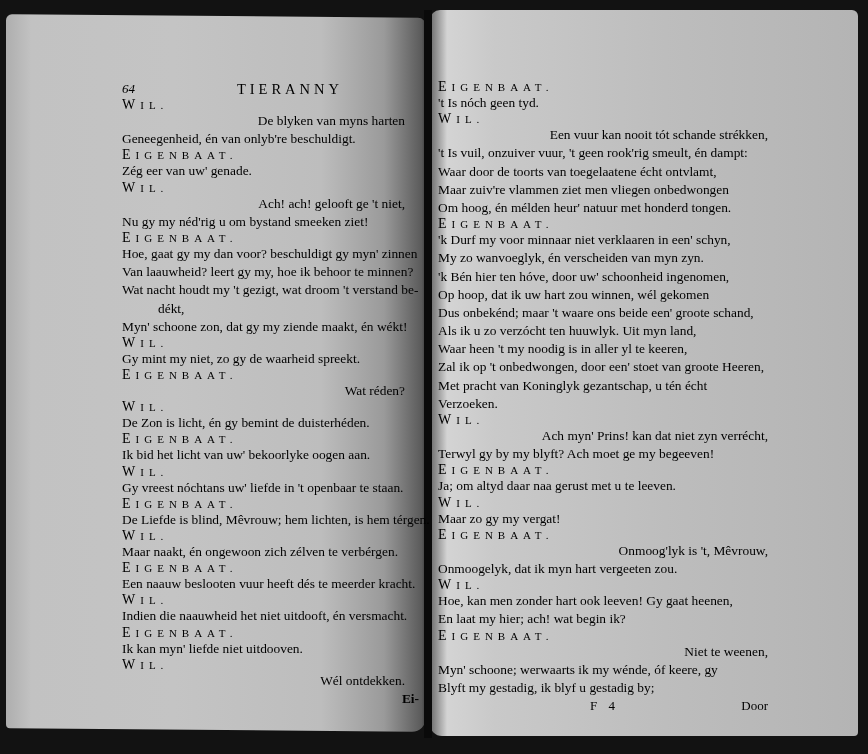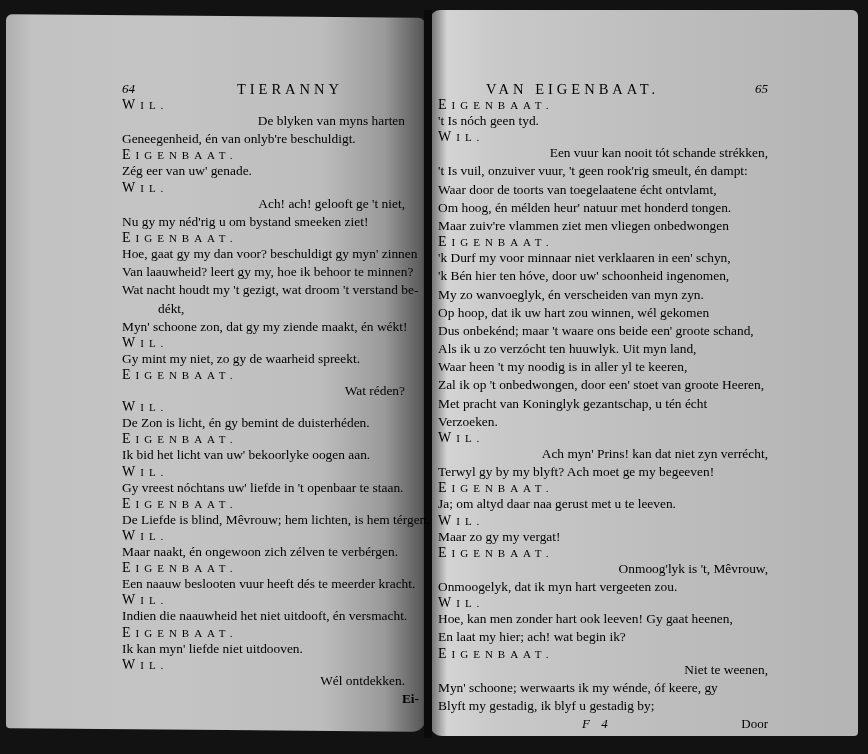--- a/index.html
+++ b/index.html
@@ -46,21 +46,21 @@
   .indent { padding-left:var(--ind,0px); }
   .header {
     display:flex; justify-content:space-between; align-items:center;
     font-size:14px; height:18px; line-height:18px;
   }
   .running-title { letter-spacing:4px; font-size:14.5px;margin-left:20px; }
   .folio { font-style:italic; font-size:13px; }
   .footer {
     position:relative; height:18px; font-size:13px;
   }
-  .signature { position:absolute; left:144px; letter-spacing:4px;font-style:italic; }
+  .signature { position:absolute; left:152px; letter-spacing:4px; }
   .catchword { position:absolute; right:0; }
 </style>
 </head>
 <body>
 
 <div id="left-page" class="page"></div>
 <div id="right-page" class="page"></div>
 <div id="gutter"></div>
 
 <div id="left-text" class="text-block">
@@ -103,37 +103,33 @@
       <div class="line">Indien die naauwheid het niet uitdooft, én versmacht.</div>
       <div class="line speaker">Eigenbaat.</div>
       <div class="line">Ik kan myn' liefde niet uitdooven.</div>
       <div class="line speaker">Wil.</div>
       <div class="line right">Wél ontdekken.</div>
     </div>
   <div class="line right" style="font-weight:bold;margin-right:-14px">Ei-</div>
 </div>
 
 <div id="right-text" class="text-block">
-  <div class="header">
-    <span class="running-title" style="margin-left:48px">VAN EIGENBAAT.</span>
-    <span class="folio">65</span>
-  </div>
   <div id="right-lines">
       <div class="line speaker">Eigenbaat.</div>
       <div class="line">'t Is nóch geen tyd.</div>
       <div class="line speaker">Wil.</div>
       <div class="line right">Een vuur kan nooit tót schande strékken,</div>
       <div class="line">'t Is vuil, onzuiver vuur, 't geen rook'rig smeult, én dampt:</div>
       <div class="line">Waar door de toorts van toegelaatene écht ontvlamt,</div>
+      <div class="line">Maar zuiv're vlammen ziet men vliegen onbedwongen</div>
       <div class="line">Om hoog, én mélden heur' natuur met honderd tongen.</div>
-      <div class="line">Maar zuiv're vlammen ziet men vliegen onbedwongen</div>
       <div class="line speaker">Eigenbaat.</div>
       <div class="line">'k Durf my voor minnaar niet verklaaren in een' schyn,</div>
+      <div class="line">My zo wanvoeglyk, én verscheiden van myn zyn.</div>
       <div class="line">'k Bén hier ten hóve, door uw' schoonheid ingenomen,</div>
-      <div class="line">My zo wanvoeglyk, én verscheiden van myn zyn.</div>
       <div class="line">Op hoop, dat ik uw hart zou winnen, wél gekomen</div>
       <div class="line">Dus onbekénd; maar 't waare ons beide een' groote schand,</div>
       <div class="line">Als ik u zo verzócht ten huuwlyk. Uit myn land,</div>
       <div class="line">Waar heen 't my noodig is in aller yl te keeren,</div>
       <div class="line">Zal ik op 't onbedwongen, door een' stoet van groote Heeren,</div>
       <div class="line">Met pracht van Koninglyk gezantschap, u tén écht</div>
       <div class="line">Verzoeken.</div>
       <div class="line speaker">Wil.</div>
       <div class="line right">Ach myn' Prins! kan dat niet zyn verrécht,</div>
       <div class="line">Terwyl gy by my blyft? Ach moet ge my begeeven!</div>

